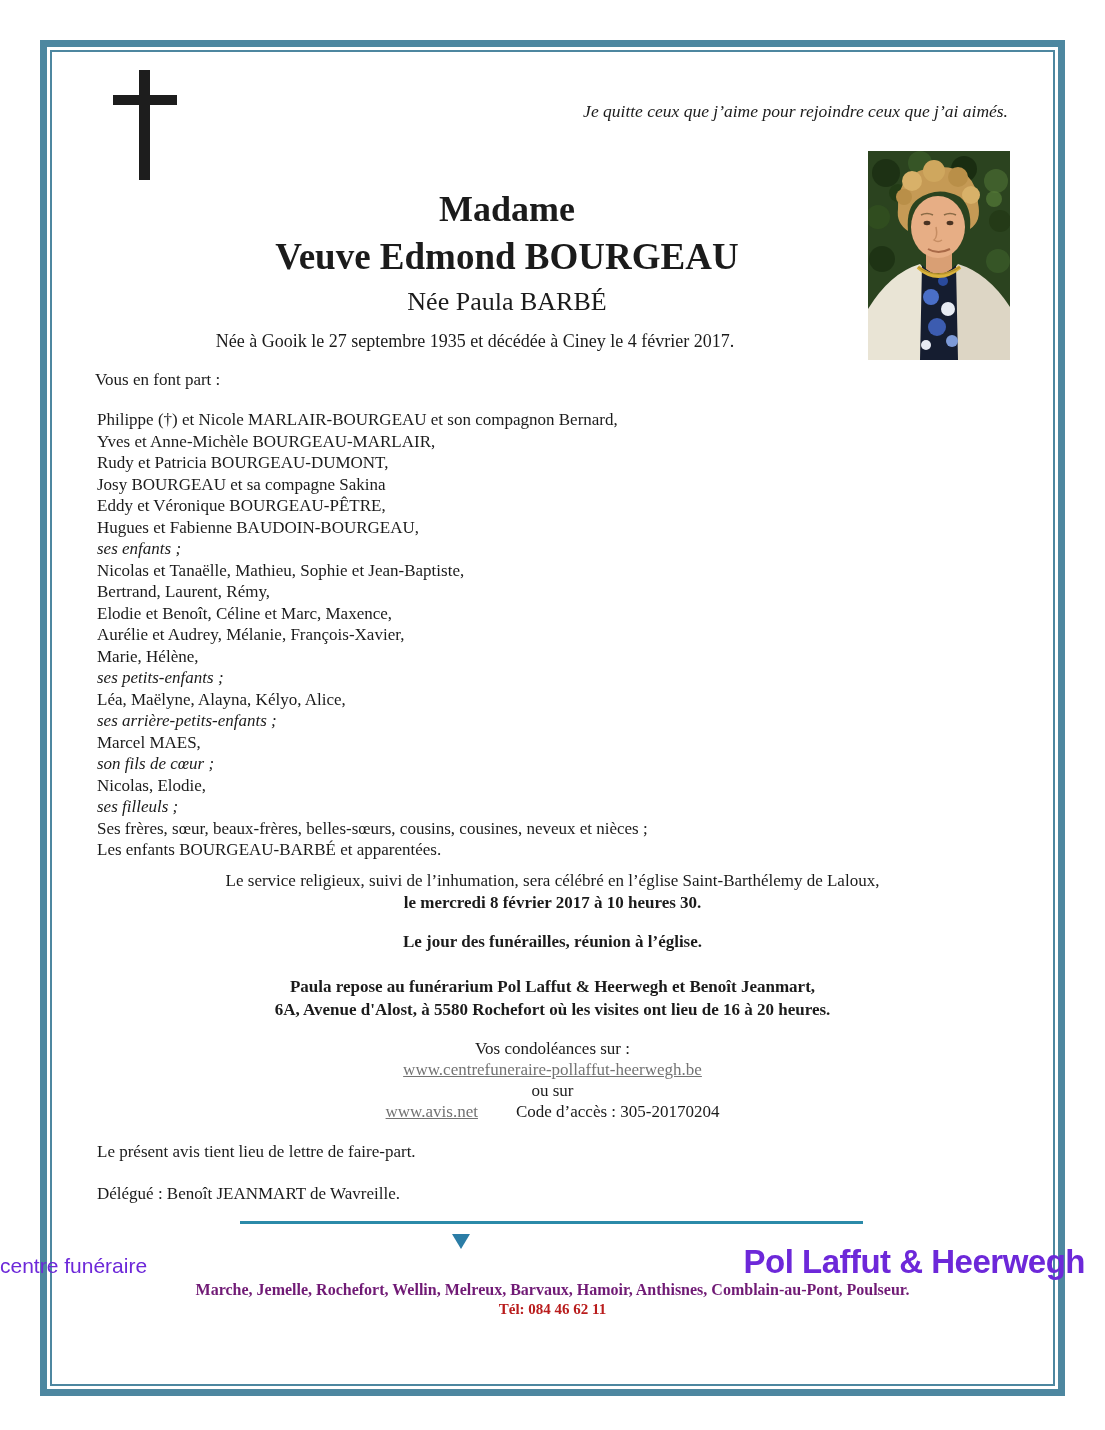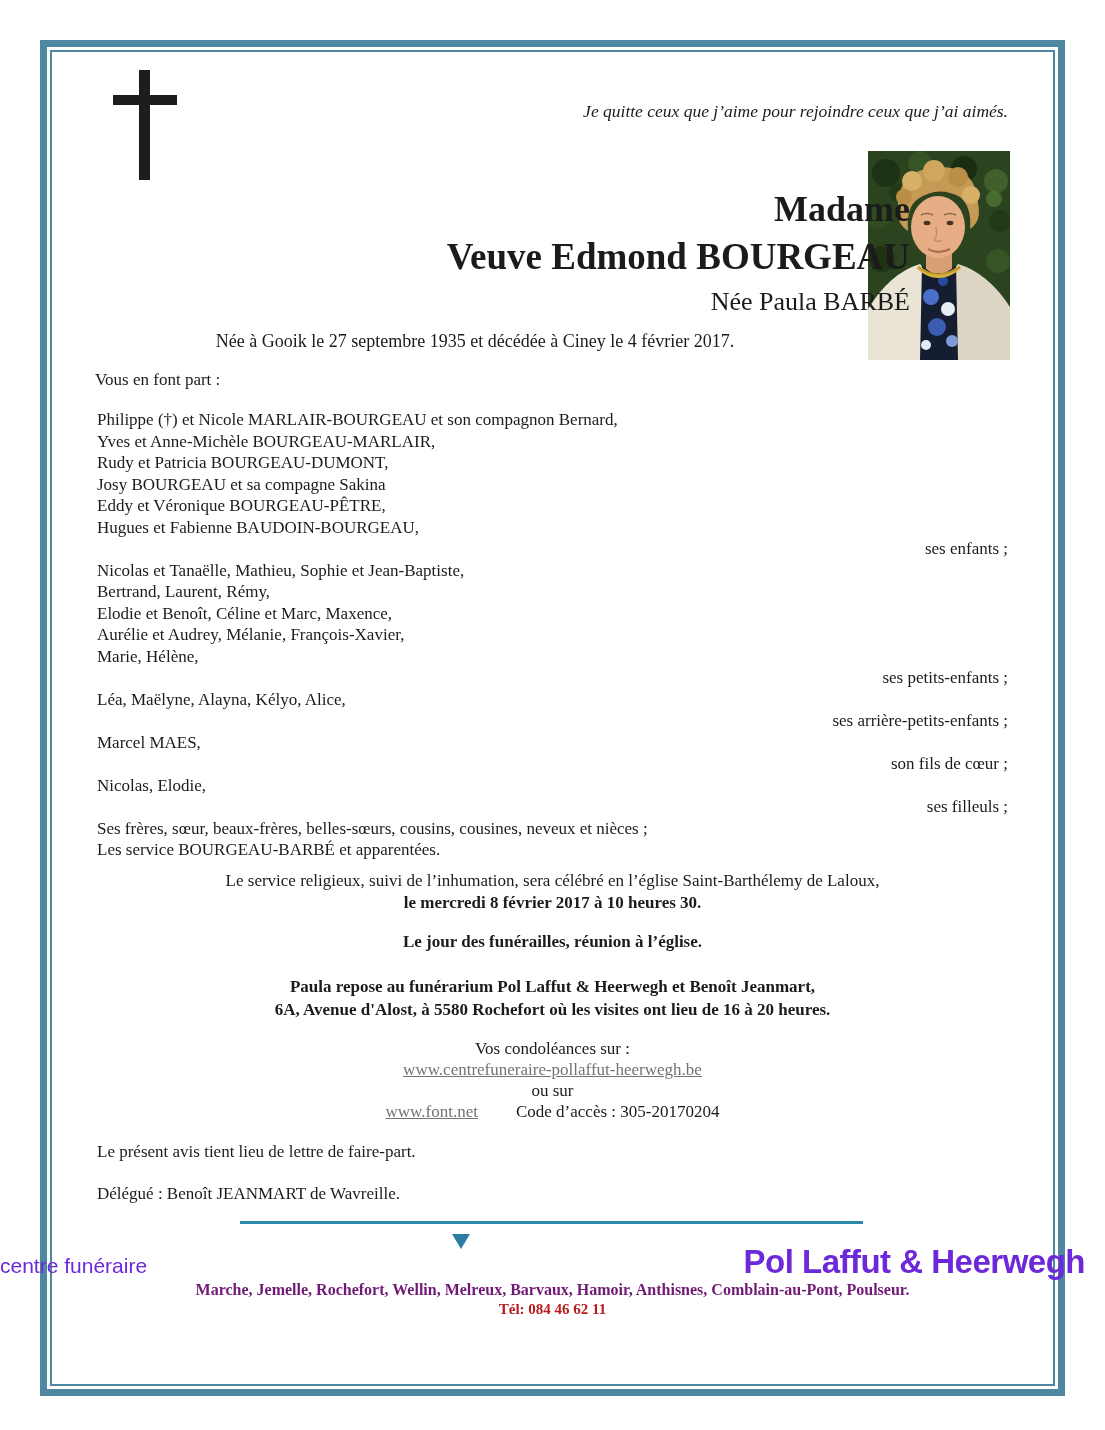--- a/index.html
+++ b/index.html
@@ -14,30 +14,30 @@
          border:2px solid #4d87a0;}
   
   .cross{position:absolute;left:113px;top:70px;width:64px;height:110px;}
   .cross .v{position:absolute;left:26px;top:0;width:11px;height:110px;background:#1d1d1d;}
   .cross .h{position:absolute;left:0;top:25px;width:64px;height:10px;background:#1d1d1d;}
   
   .quote{position:absolute;right:97px;top:101px;font-style:italic;font-size:17.5px;white-space:nowrap;}
   
   .portrait{position:absolute;left:868px;top:151px;width:142px;height:209px;}
   
-  .title{position:absolute;left:40px;top:186px;width:870px;text-align:right;}
+  .title{position:absolute;left:40px;top:186px;width:870px;text-align:center;padding-left:32px;}
   .t1{font-size:36px;font-weight:bold;line-height:46px;}
   .t2{font-size:37px;font-weight:bold;line-height:50px;}
   .t3{font-size:26px;line-height:40px;}
   .birth{position:absolute;left:40px;top:331px;width:870px;text-align:center;font-size:18px;}
   
   .intro{position:absolute;left:95px;top:370px;font-size:17px;}
   .flow{position:absolute;left:97px;right:97px;top:409px;font-size:17px;}
   .flow-line{line-height:21.5px;white-space:nowrap;}
-  .flow-line.rel{text-align:right;}
+  .flow-line.rel{text-align:left;font-style:italic;}
   
   .cblock{position:absolute;left:40px;right:40px;text-align:center;font-size:17px;}
   .svcA{top:870px;line-height:22px;}
   .svcB{top:931px;line-height:22px;font-weight:bold;}
   .svcC{top:975px;line-height:23px;font-weight:bold;}
   .bold{font-weight:bold;}
   .cond{top:1038px;line-height:21px;}
   .cond a{color:#737373;text-decoration:underline;}
   .code-gap{display:inline-block;width:38px;}
   .notice{position:absolute;left:97px;top:1142px;font-size:17px;text-align:center;}
@@ -135,39 +135,39 @@
     <div class="flow-line">Aurélie et Audrey, Mélanie, François-Xavier,</div>
     <div class="flow-line">Marie, Hélène,</div>
     <div class="flow-line rel">ses petits-enfants ;</div>
     <div class="flow-line">Léa, Maëlyne, Alayna, Kélyo, Alice,</div>
     <div class="flow-line rel">ses arrière-petits-enfants ;</div>
     <div class="flow-line">Marcel MAES,</div>
     <div class="flow-line rel">son fils de cœur ;</div>
     <div class="flow-line">Nicolas, Elodie,</div>
     <div class="flow-line rel">ses filleuls ;</div>
     <div class="flow-line">Ses frères, sœur, beaux-frères, belles-sœurs, cousins, cousines, neveux et nièces ;</div>
-    <div class="flow-line">Les service BOURGEAU-BARBÉ et apparentées.</div>
+    <div class="flow-line">Les enfants BOURGEAU-BARBÉ et apparentées.</div>
   </div>
 
 <div class="cblock svcA">
   <div>Le service religieux, suivi de l’inhumation, sera célébré en l’église Saint-Barthélemy de Laloux,</div>
   <div class="bold">le mercredi 8 février 2017 à 10 heures 30.</div>
 </div>
 <div class="cblock svcB">Le jour des funérailles, réunion à l’église.</div>
 <div class="cblock svcC">
   <div>Paula repose au funérarium Pol Laffut &amp; Heerwegh et Benoît Jeanmart,</div>
   <div>6A, Avenue d'Alost, à 5580 Rochefort où les visites ont lieu de 16 à 20 heures.</div>
 </div>
 
 <div class="cblock cond">
   <div>Vos condoléances sur :</div>
   <div><a href="#">www.centrefuneraire-pollaffut-heerwegh.be</a></div>
   <div>ou sur</div>
   <div>
-    <a href="#">www.font.net</a><span class="code-gap"></span><span>Code d’accès : 305-20170204</span>
+    <a href="#">www.avis.net</a><span class="code-gap"></span><span>Code d’accès : 305-20170204</span>
   </div>
 </div>
 
 <div class="notice">Le présent avis tient lieu de lettre de faire-part.</div>
 <div class="delegate">Délégué : Benoît JEANMART de Wavreille.</div>
 
 <div class="foot-line"></div>
 <div class="foot-tri"></div>
 <div class="logo-row">
   <span class="logo-prefix">centre funéraire</span>

